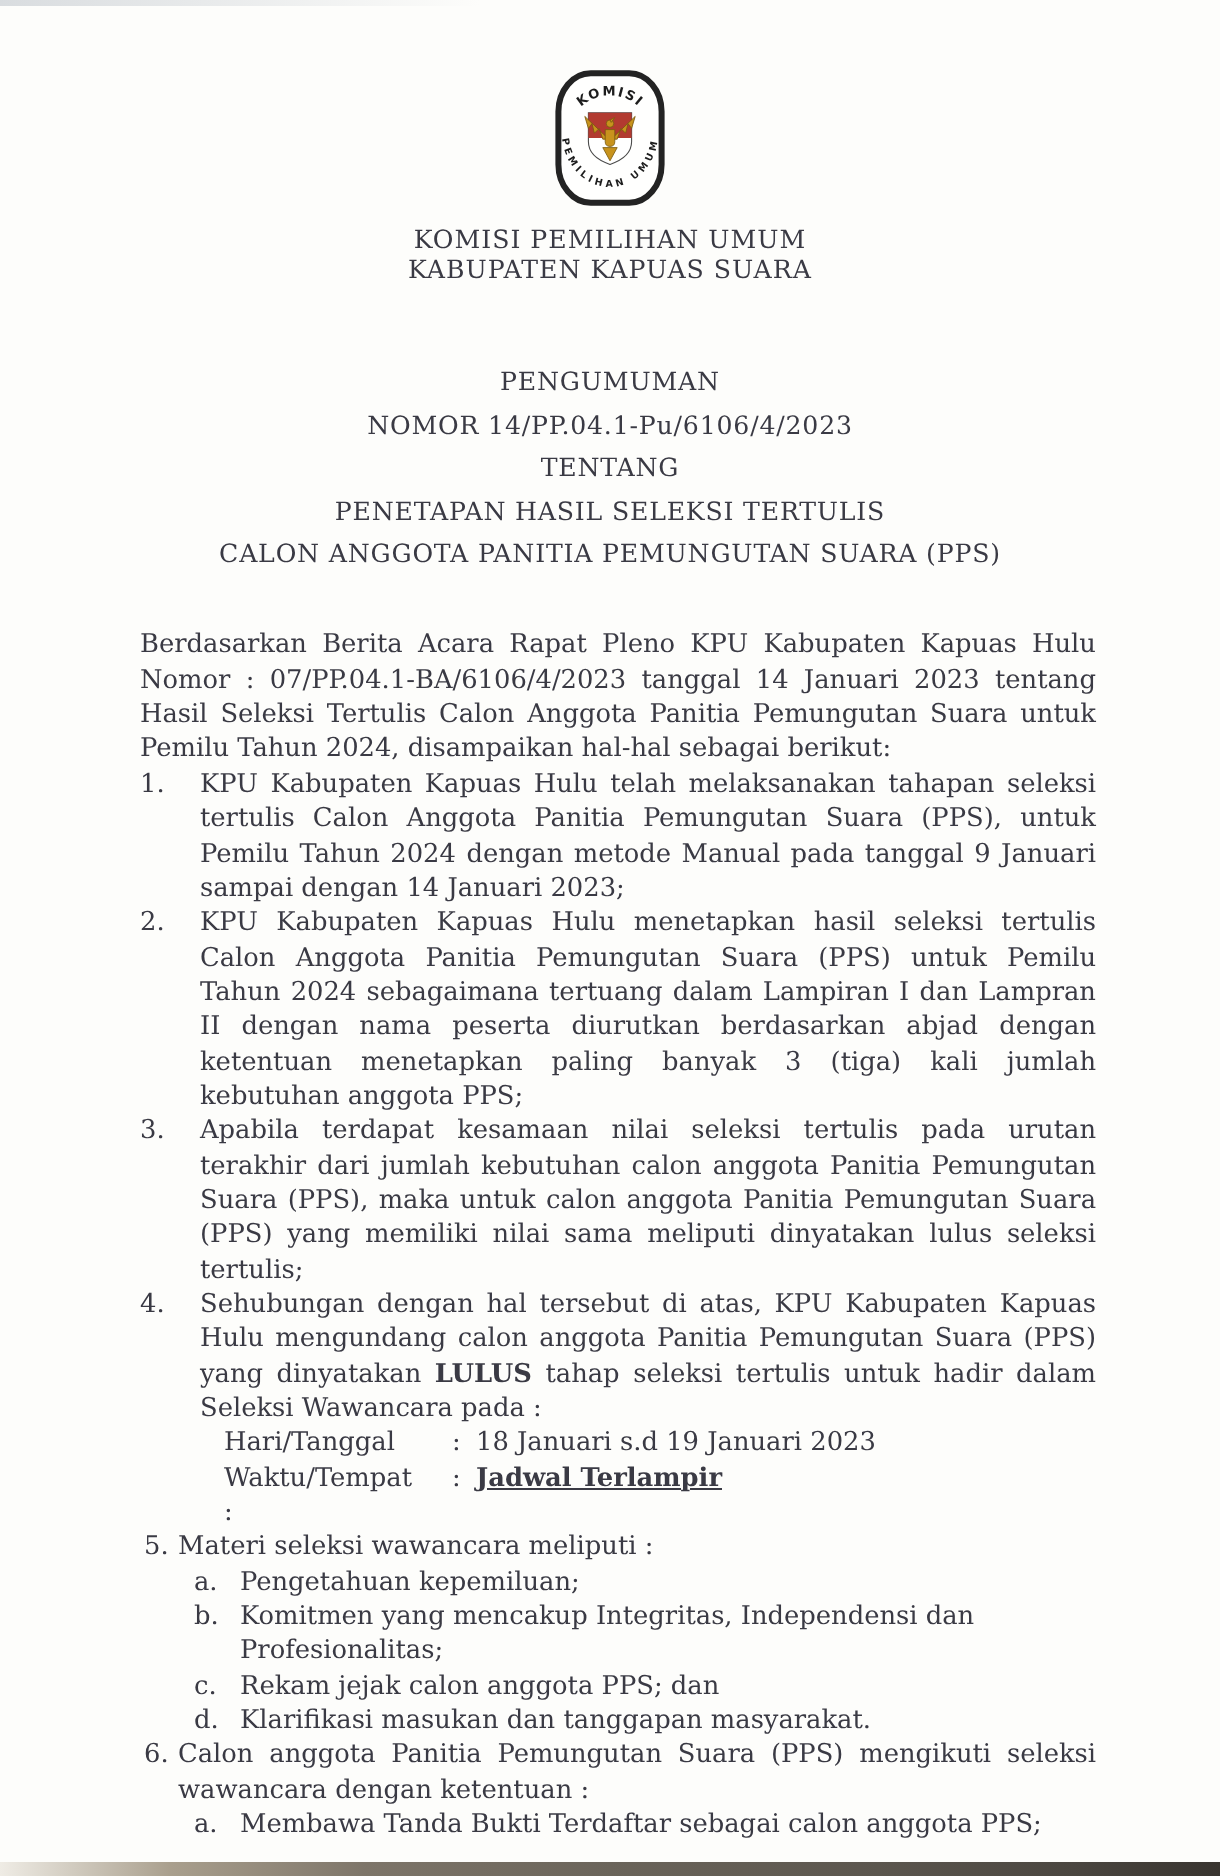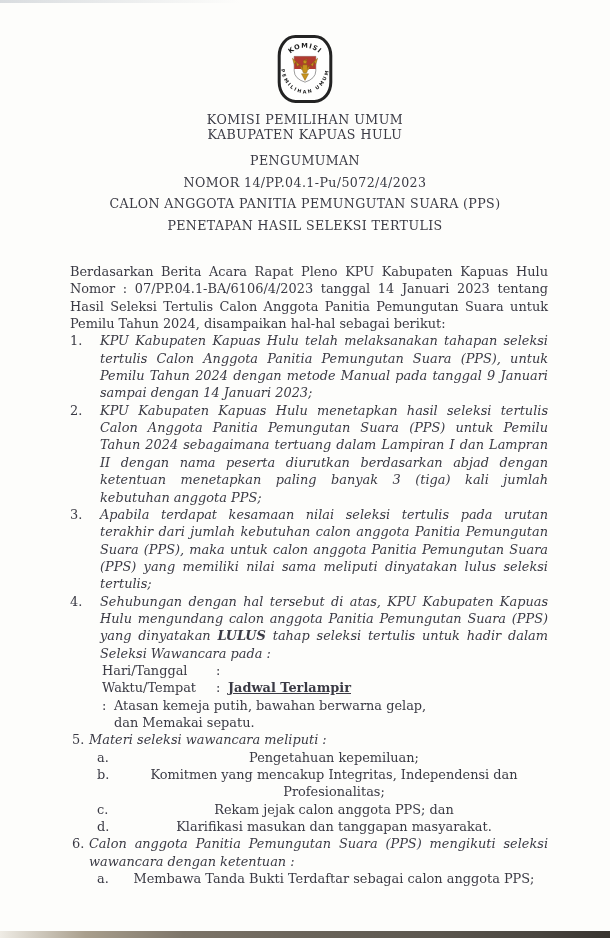--- a/index.html
+++ b/index.html
@@ -32,48 +32,48 @@
   .logo svg { display: block; width: 60px; height: 72px; }
 
   .org {
     margin-top: 7px;
     text-align: center;
     font-size: 12.6px;
     line-height: 15.2px;
     letter-spacing: 0.5px;
   }
   .title-block {
-    margin-top: 8px;
+    margin-top: 38px;
     text-align: center;
     font-size: 12.6px;
     line-height: 21.4px;
     letter-spacing: 0.4px;
   }
   .content {
     margin: 27px 62px 0 70px;
     font-size: 12.9px;
     line-height: 17.35px;
   }
   .intro { margin: 0; text-align: justify; }
 
   .li { display: flex; }
   .li .num { flex: 0 0 30px; }
-  .li .txt { flex: 1; text-align: justify; font-style: italic; }
+  .li .txt { flex: 1; text-align: justify; }
   .li.tight .num { flex: 0 0 19px; padding-left: 2px; box-sizing: border-box; }
 
-  .sched { margin-left: 32px; }
+  .sched { margin-left: 42px; }
   .srow { display: flex; }
   .srow .slabel { flex: 0 0 114px; }
   .srow .ssep  { flex: 0 0 12px; }
   .srow .sval  { width: 338px; max-width: 338px; }
   .srow .sval.bold { font-weight: bold; text-decoration: underline; }
 
   .sub { display: flex; margin-left: 27px; }
   .sub .letter { flex: 0 0 23px; }
-  .sub .txt { flex: 1; text-align: center; }
+  .sub .txt { flex: 1; text-align: left; }
 
   b.inline-bold { font-weight: bold; }
 </style>
 </head>
 <body>
 
 <div class="page">
   <div class="top-edge"></div>
 
   <div class="logo">
@@ -101,28 +101,29 @@
         <circle cx="50" cy="47" r="3.1"></circle>
         <path d="M50 44 l4 -2 l-3 4 z"></path>
         <path d="M46 52 h8 v10 q0 4 -4 4 q-4 0 -4 -4 z"></path>
         <path d="M44 67 L50 78 L56 67 Z"></path>
       </g>
     </svg>
   </div>
 
   <div class="org">
     <div>KOMISI PEMILIHAN UMUM</div>
-    <div>KABUPATEN KAPUAS HULU</div>
+    <div>KABUPATEN KAPUAS SUARA</div>
   </div>
 
   <div class="title-block">
     <div>PENGUMUMAN</div>
-    <div>NOMOR 14/PP.04.1-Pu/5072/4/2023</div>
+    <div>NOMOR 14/PP.04.1-Pu/6106/4/2023</div>
+    <div>TENTANG</div>
+    <div>PENETAPAN HASIL SELEKSI TERTULIS</div>
     <div>CALON ANGGOTA PANITIA PEMUNGUTAN SUARA (PPS)</div>
-    <div>PENETAPAN HASIL SELEKSI TERTULIS</div>
   </div>
 
   <div class="content">
     <p class="intro">Berdasarkan Berita Acara Rapat Pleno KPU Kabupaten Kapuas Hulu Nomor : 07/PP.04.1-BA/6106/4/2023 tanggal 14 Januari 2023 tentang Hasil Seleksi Tertulis Calon Anggota Panitia Pemungutan Suara untuk Pemilu Tahun 2024, disampaikan hal-hal sebagai berikut:</p>
 
     <div class="li">
       <span class="num">1.</span>
       <span class="txt">KPU Kabupaten Kapuas Hulu telah melaksanakan tahapan seleksi tertulis Calon Anggota Panitia Pemungutan Suara (PPS), untuk Pemilu Tahun 2024 dengan metode Manual pada tanggal 9 Januari sampai dengan 14 Januari 2023;</span>
     </div>
 
@@ -138,29 +139,29 @@
 
     <div class="li">
       <span class="num">4.</span>
       <span class="txt"><span>Sehubungan dengan hal tersebut di atas, KPU Kabupaten Kapuas Hulu mengundang calon anggota Panitia Pemungutan Suara (PPS) yang dinyatakan </span><b class="inline-bold">LULUS</b><span> tahap seleksi tertulis untuk hadir dalam Seleksi Wawancara pada :</span></span>
     </div>
 
     <div class="sched">
       <div class="srow">
         <span class="slabel">Hari/Tanggal</span>
         <span class="ssep">:</span>
+        <span class="sval">18 Januari s.d 19 Januari 2023</span>
       </div>
       <div class="srow">
         <span class="slabel">Waktu/Tempat</span>
         <span class="ssep">:</span>
         <span class="sval bold">Jadwal Terlampir</span>
       </div>
       <div class="srow">
         <span class="ssep">:</span>
-        <span class="sval">Atasan kemeja putih, bawahan berwarna gelap, dan Memakai sepatu.</span>
       </div>
     </div>
 
     <div class="li tight">
       <span class="num">5.</span>
       <span class="txt">Materi seleksi wawancara meliputi :</span>
     </div>
     <div class="sub">
       <span class="letter">a.</span>
       <span class="txt">Pengetahuan kepemiluan;</span>

